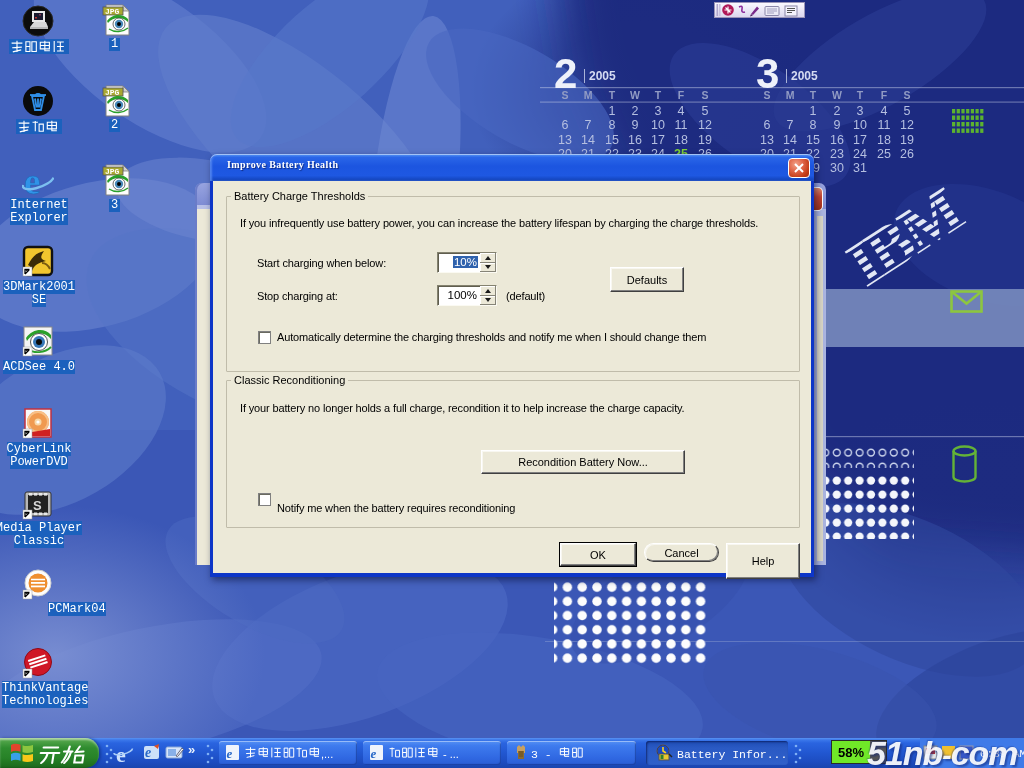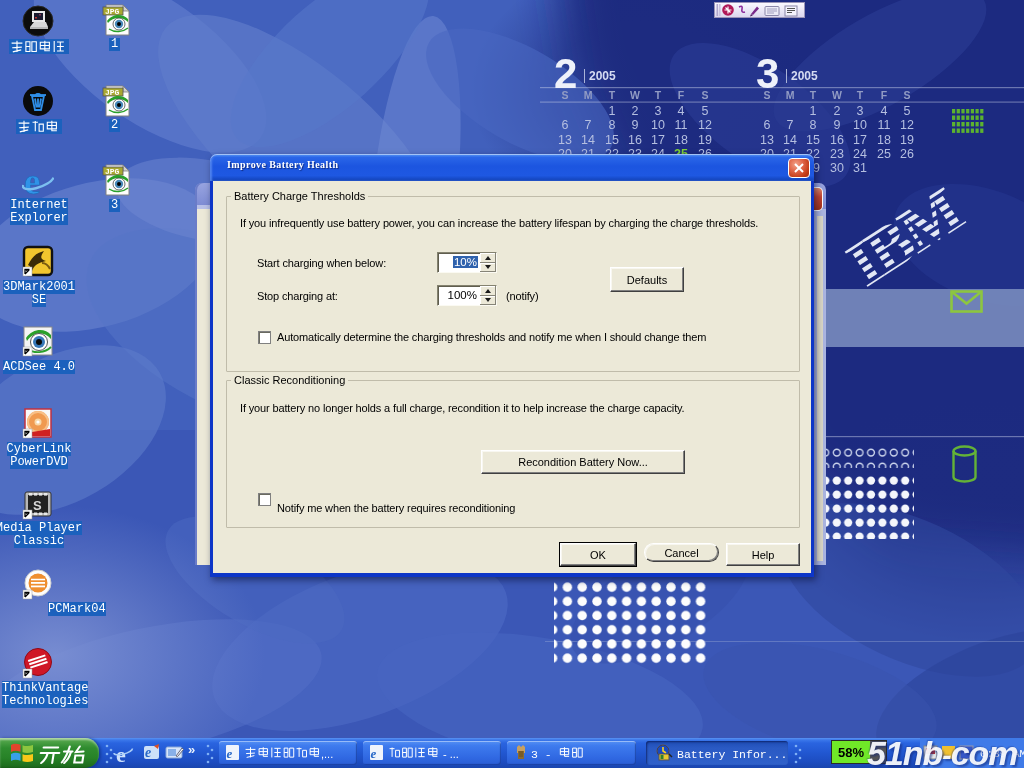--- a/index.html
+++ b/index.html
@@ -398,21 +398,21 @@
       </svg>
     </div>
     <div class="abs" style="left:3px;top:27px;width:598px;height:392px;background:#ece9d8;"></div>
   </div>
 <div class="gb" style="left:226px;top:196px;width:574px;height:176px;">
     <span class="gbl">Battery Charge Thresholds</span>
   </div>
 <div class="t11" style="left:240px;top:217px;">If you infrequently use battery power, you can increase the battery lifespan by charging the charge thresholds.</div>
 <div class="t11" style="left:257px;top:257px;">Start charging when below:</div>
 <div class="t11" style="left:257px;top:290px;">Stop charging at:</div>
-<div class="t11" style="left:506px;top:290px;">(notify)</div>
+<div class="t11" style="left:506px;top:290px;">(default)</div>
 <div class="abs" style="left:437px;top:252px;width:60px;height:21px;background:#fff;border:1px solid;border-color:#84826f #fbfaf2 #fbfaf2 #84826f;box-shadow:inset 1px 1px 0 #5f5d4e;">
 <span style="position:absolute;right:18px;top:3px;font-size:11.5px;background:#2f62ad;color:#fff;padding:0 1px;">10%</span>
 <div style="position:absolute;right:0;top:0;width:16px;height:9.5px;background:#ece9d8;box-shadow:inset -1px -1px 0 #868478,inset 1px 1px 0 #fff;display:flex;align-items:center;justify-content:center;">
       <svg width="6" height="4" viewBox="0 0 6 4">
         <path d="M3 0 L6 4 L0 4 Z" fill="#1a1a1a"></path>
       </svg>
     </div>
 <div style="position:absolute;right:0;bottom:0;width:16px;height:9.5px;background:#ece9d8;box-shadow:inset -1px -1px 0 #868478,inset 1px 1px 0 #fff;display:flex;align-items:center;justify-content:center;">
       <svg width="6" height="4" viewBox="0 0 6 4">
         <path d="M0 0 L6 0 L3 4 Z" fill="#1a1a1a"></path>
@@ -437,21 +437,21 @@
 <div class="t11" style="left:277px;top:331px;">Automatically determine the charging thresholds and notify me when I should change them</div>
 <div class="gb" style="left:226px;top:380px;width:574px;height:148px;">
     <span class="gbl">Classic Reconditioning</span>
   </div>
 <div class="t11" style="left:240px;top:402px;">If your battery no longer holds a full charge, recondition it to help increase the charge capacity.</div>
 <div class="btn" style="left:481px;top:450px;width:204px;height:24px;">Recondition Battery Now...</div>
 <div class="cb" style="left:258px;top:493px;"></div>
 <div class="t11" style="left:277px;top:494px;margin-top:8px;">Notify me when the battery requires reconditioning</div>
 <div class="btn" style="left:560px;top:543px;width:76px;height:23px;box-shadow:inset -1px -1px 0 #808080, inset 1px 1px 0 #f8f7f0, 0 0 0 1px #000;">OK</div>
 <div class="btn" style="left:644px;top:543px;width:75px;height:19px;border-radius:11px;">Cancel</div>
-<div class="btn" style="left:726px;top:543px;width:74px;height:23px;">Help</div>
+<div class="btn" style="left:726px;top:543px;width:74px;height:36px;">Help</div>
 <div class="abs" style="left:0;top:738px;width:1024px;height:30px;background:linear-gradient(180deg,#5a93f2 0,#3a77ea 2px,#2a64e0 5px,#2258d2 14px,#1d4cc0 24px,#1a45ae 30px);"></div>
 <div class="abs" style="left:0;top:738px;width:99px;height:30px;border-radius:0 14px 14px 0;background:linear-gradient(180deg,#8cc47c 0,#4fa348 3px,#2f8c2f 10px,#278227 20px,#1e6e1e 28px,#185c18 30px);box-shadow:inset 0 2px 2px rgba(255,255,255,.35), 2px 0 3px rgba(0,20,80,.4);"></div>
 <svg class="abs" style="left:10px;top:742px;" width="24" height="23" viewBox="0 0 24 23">
 <g transform="skewY(-4)">
       <path d="M1 3 C4 1.5 7 2 10.5 3.5 L10.5 10.5 C7 9 4 8.6 1 10 Z" fill="#e4452c"></path>
 <path d="M12.5 4 C16 5.5 19 5.6 23 4.5 L23 11.5 C19 12.5 16 12.4 12.5 11 Z" fill="#8cc63f"></path>
 <path d="M1 12 C4 10.7 7 11 10.5 12.5 L10.5 19.5 C7 18 4 17.7 1 19 Z" fill="#38a0e8"></path>
 <path d="M12.5 13 C16 14.5 19 14.6 23 13.5 L23 20.5 C19 21.5 16 21.4 12.5 20 Z" fill="#f8c818"></path>
     </g>
   </svg>

